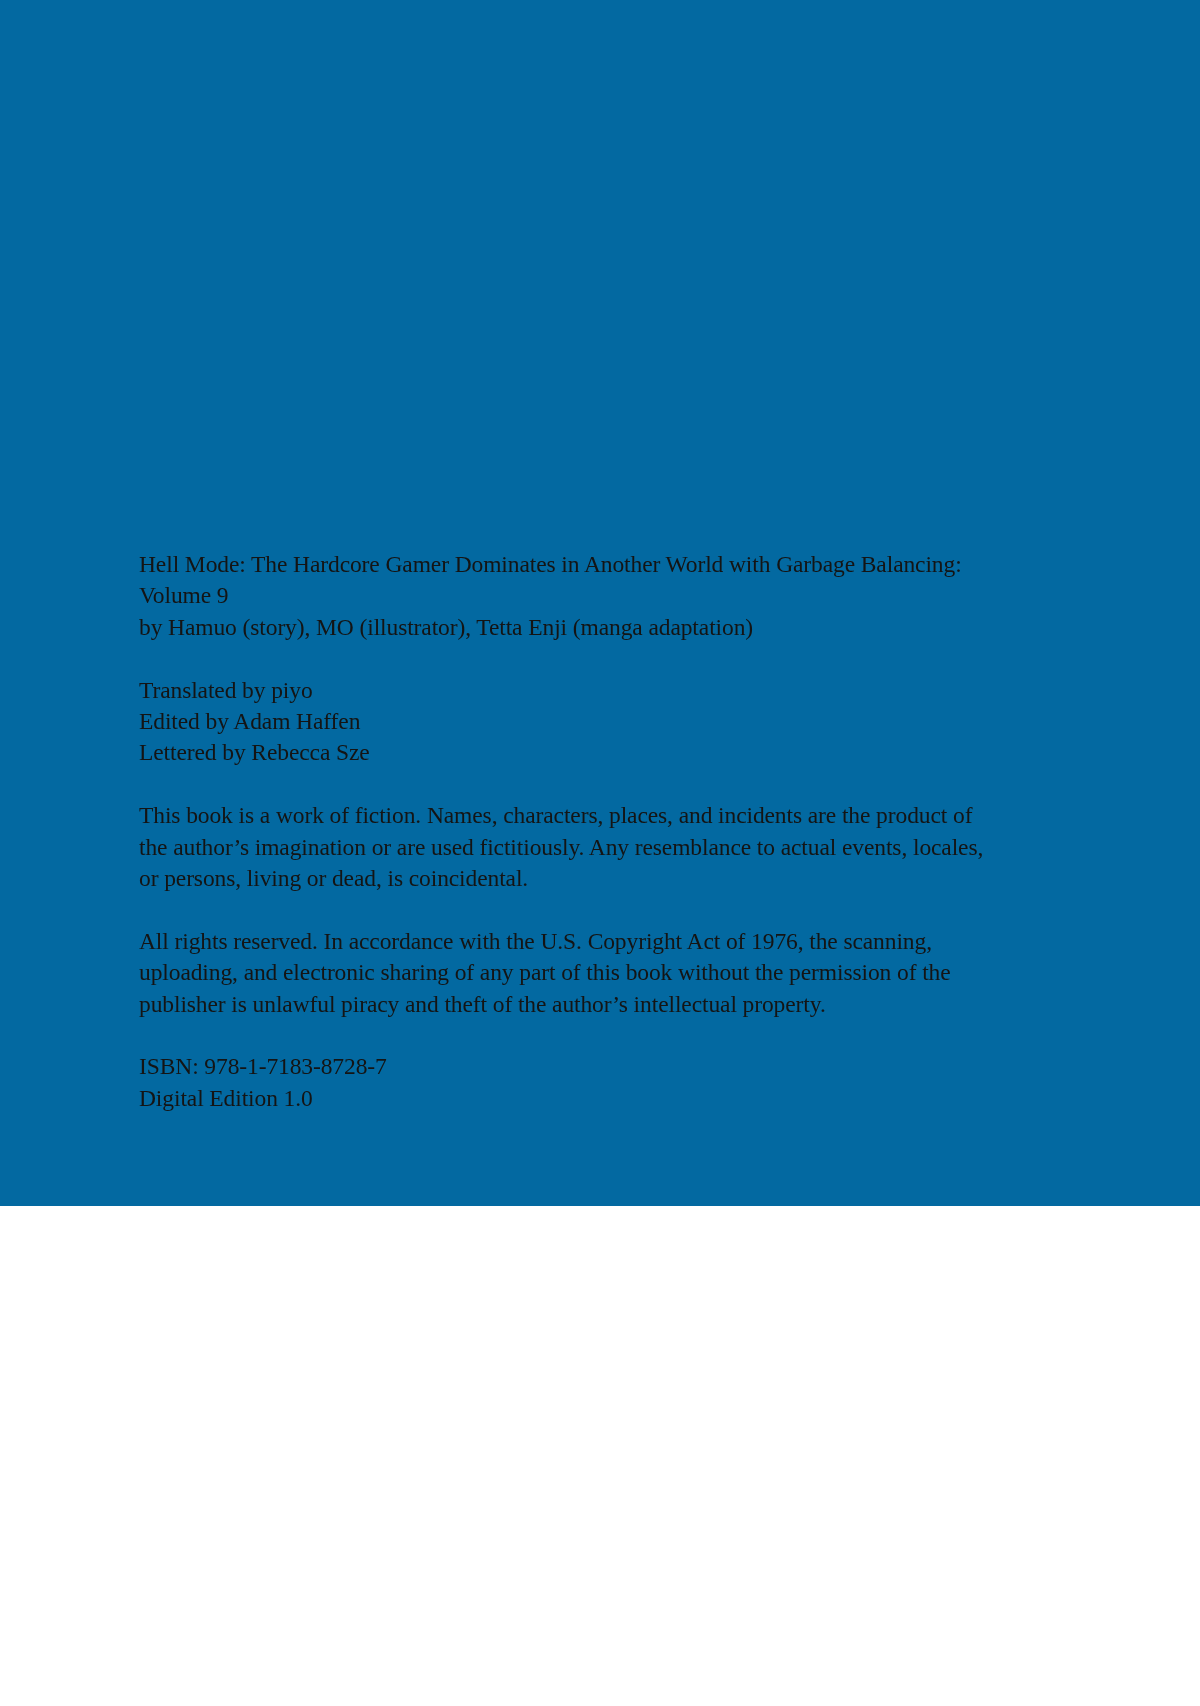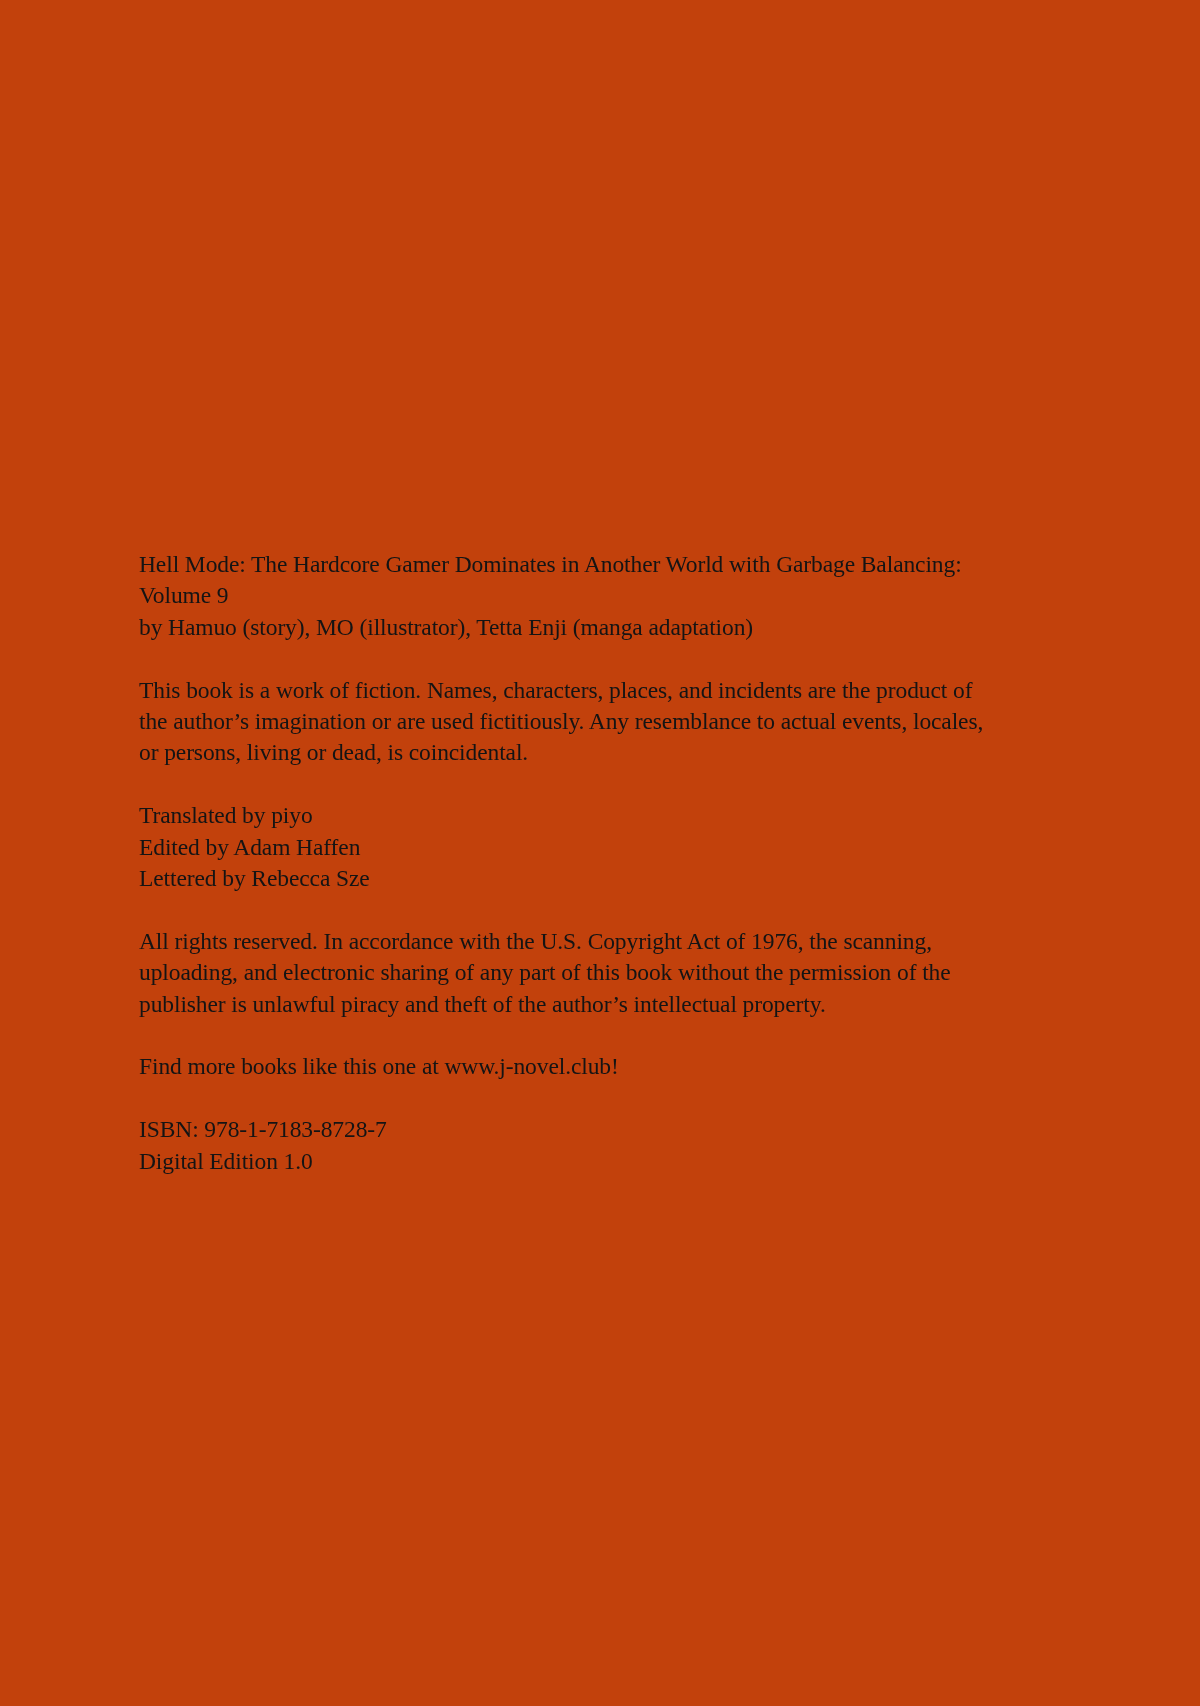--- a/index.html
+++ b/index.html
@@ -8,22 +8,22 @@
   }
   body {
     width: 1200px;
     height: 1706px;
     background: #ffffff;
     overflow: hidden;
   }
   .page {
     position: relative;
     width: 1200px;
-    height: 1706px;
-    background: #c2410c;
+    height: 1206px;
+    background: #0369a1;
   }
   .colophon {
     position: absolute;
     top: 549px;
     left: 139px;
     width: 1020px;
     color: #141414;
     font-family: "Liberation Serif", "DejaVu Serif", serif;
     font-size: 23.5px;
     line-height: 31.4px;
@@ -39,26 +39,25 @@
   }
 </style>
 </head>
 <body>
 
 <div class="page">
   <div class="colophon">
     <p>Hell Mode: The Hardcore Gamer Dominates in Another World with Garbage Balancing:
 Volume 9
 by Hamuo (story), MO (illustrator), Tetta Enji (manga adaptation)</p>
+    <p>Translated by piyo
+Edited by Adam Haffen
+Lettered by Rebecca Sze</p>
     <p>This book is a work of fiction. Names, characters, places, and incidents are the product of
 the author’s imagination or are used fictitiously. Any resemblance to actual events, locales,
 or persons, living or dead, is coincidental.</p>
-    <p>Translated by piyo
-Edited by Adam Haffen
-Lettered by Rebecca Sze</p>
     <p>All rights reserved. In accordance with the U.S. Copyright Act of 1976, the scanning,
 uploading, and electronic sharing of any part of this book without the permission of the
 publisher is unlawful piracy and theft of the author’s intellectual property.</p>
-    <p>Find more books like this one at www.j-novel.club!</p>
     <p>ISBN: 978-1-7183-8728-7
 Digital Edition 1.0</p>
   </div>
 </div>
 
 </body></html>

